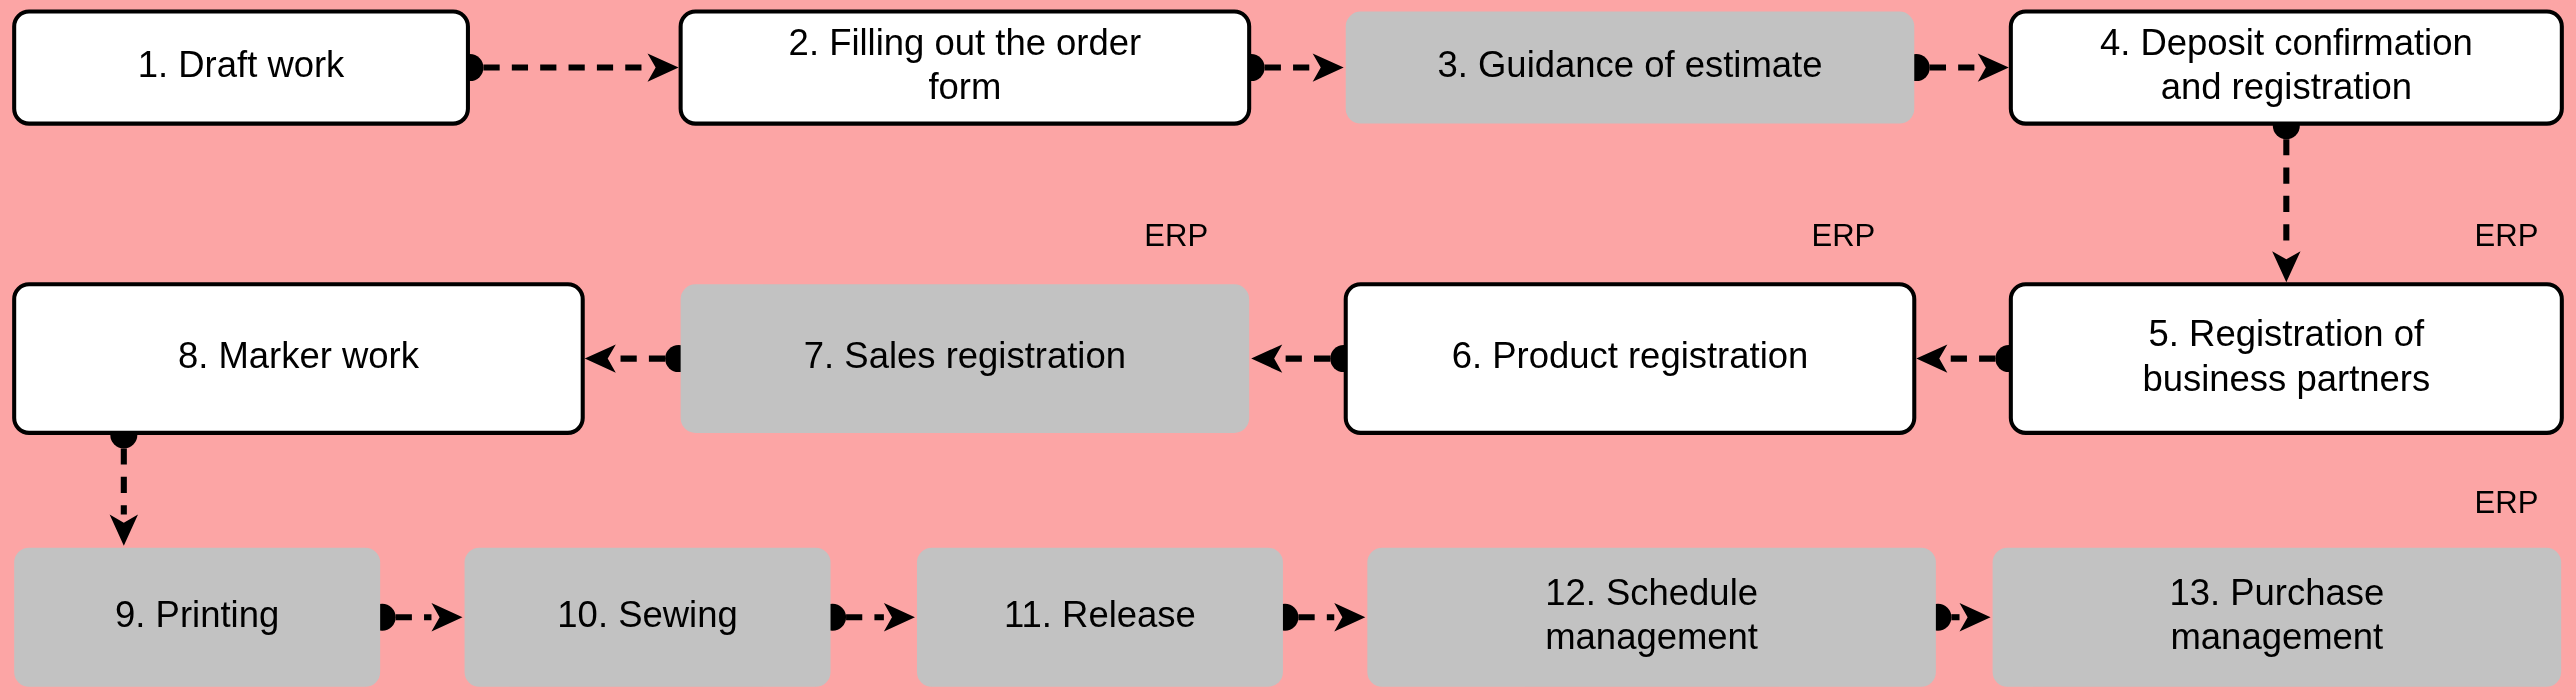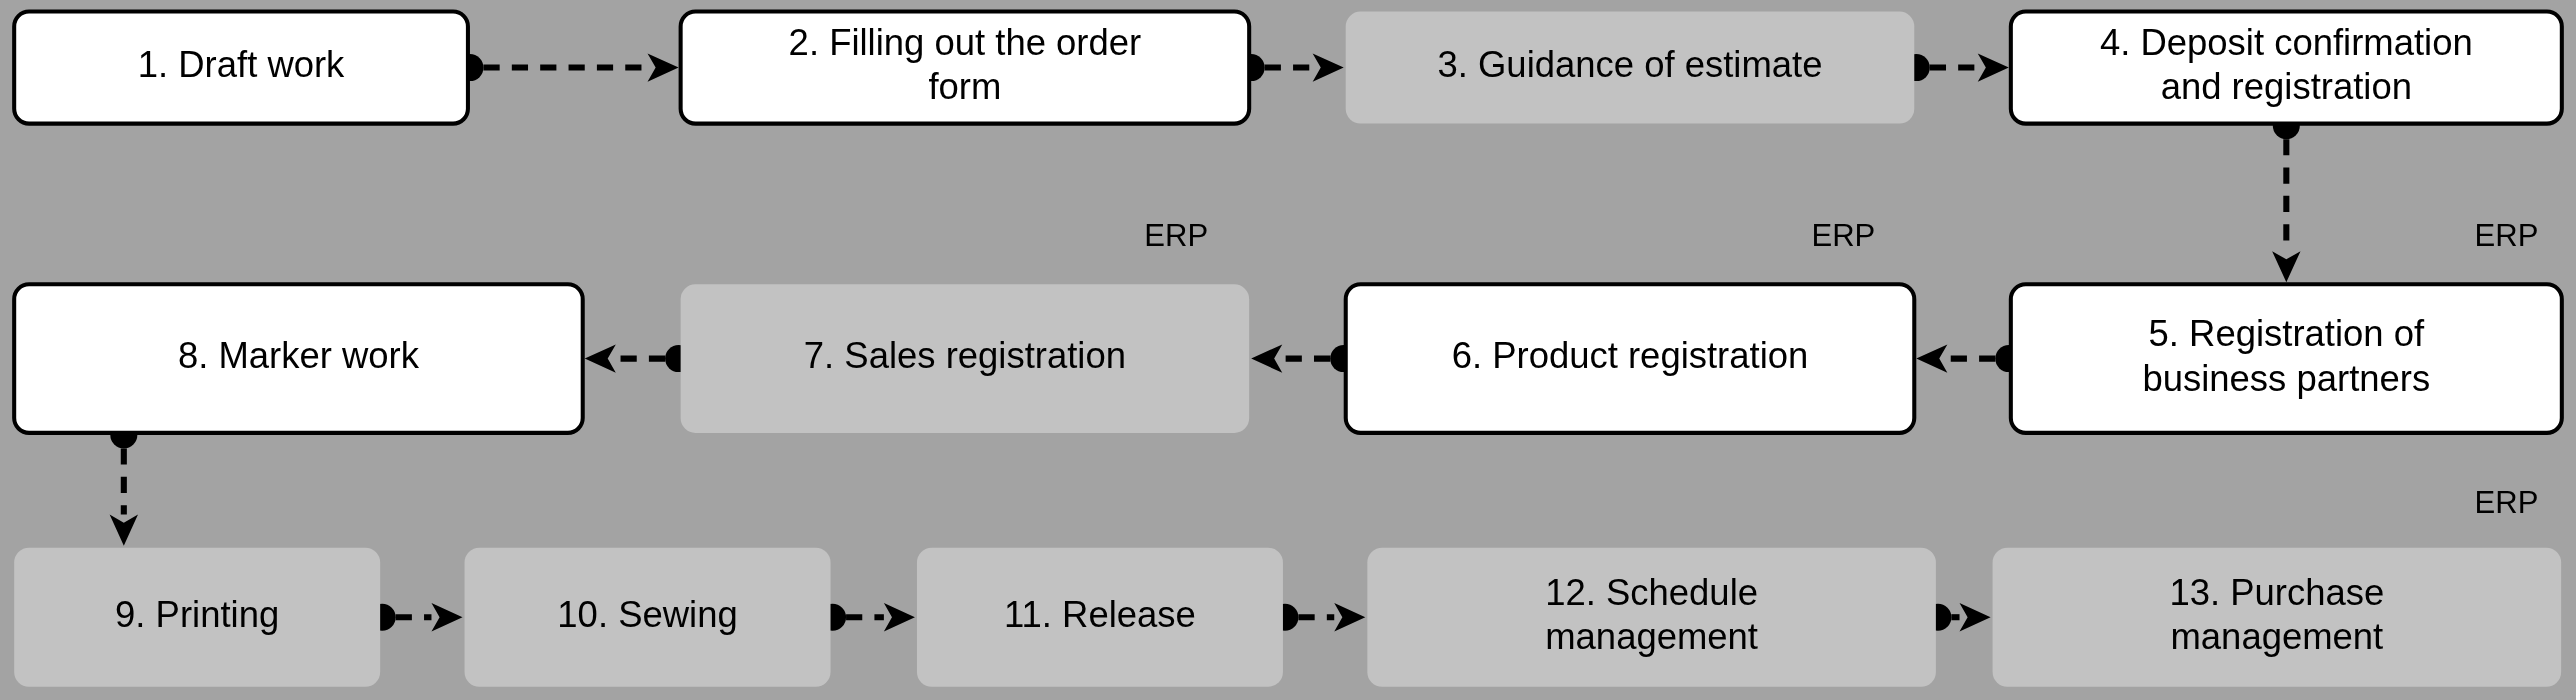--- a/index.html
+++ b/index.html
@@ -4,21 +4,21 @@
 <style>
   html, body {
     margin: 0;
     padding: 0;
     background: #ffffff;
   }
   #diagram-root {
     position: relative;
     width: 2576px;
     height: 701px;
-    background: #a3a3a3;
+    background: #fca5a5;
     font-family: "Liberation Sans", sans-serif;
     overflow: hidden;
   }
   #flow-svg {
     position: absolute;
     top: 0;
     left: 0;
     width: 2576px;
     height: 701px;
     display: block;

